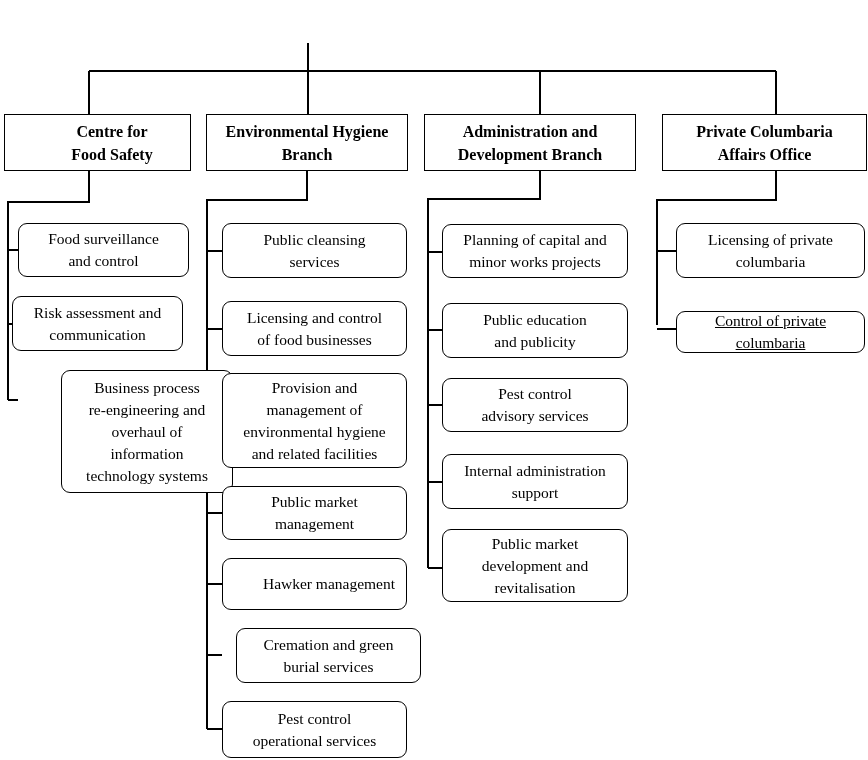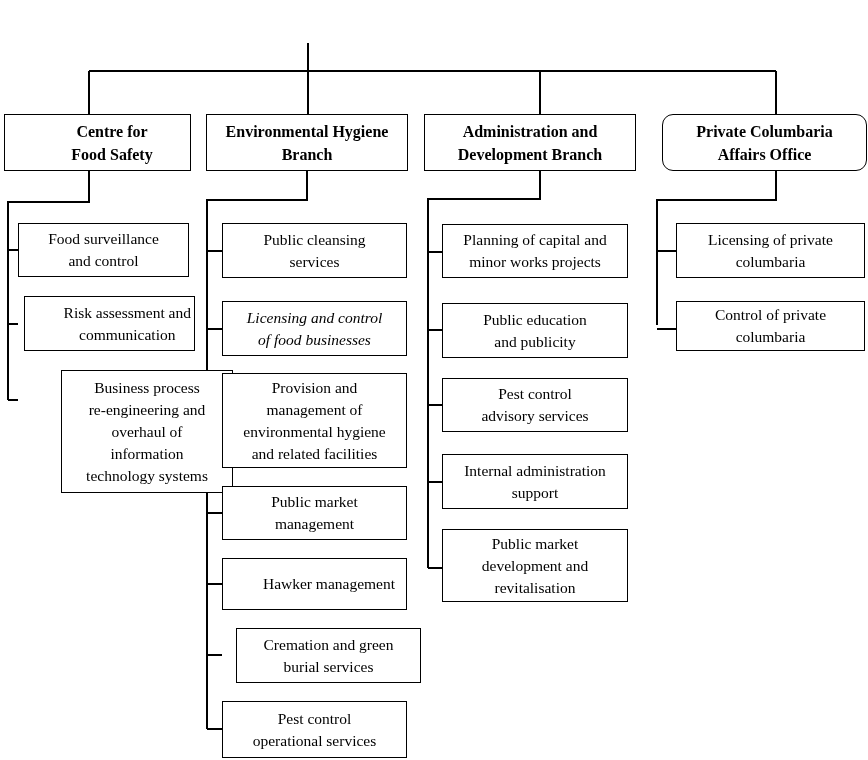--- a/index.html
+++ b/index.html
@@ -43,20 +43,21 @@
     line-height: 1.2;
   }
   .branch-box {
     font-weight: bold;
     font-size: 16px;
     line-height: 23px;
   }
   .leaf-box {
     font-size: 15.5px;
     line-height: 22px;
+    border-radius: 9px;
   }
 </style>
 </head>
 <body>
 
 <div class="canvas">
 
   <svg class="connectors" viewBox="0 0 868 760" shape-rendering="crispEdges">
 
     <path d="M308 43 L308 114"></path>
@@ -86,46 +87,46 @@
 Food Safety</span>
   </div>
   <div class="box branch-box" style="left:206px; top:114px; width:202px; height:57px;">
     <span>Environmental Hygiene
 Branch</span>
   </div>
   <div class="box branch-box" style="left:424px; top:114px; width:212px; height:57px;">
     <span>Administration and
 Development Branch</span>
   </div>
-  <div class="box branch-box" style="left:662px; top:114px; width:205px; height:57px;border-radius:11px;">
+  <div class="box branch-box" style="left:662px; top:114px; width:205px; height:57px;">
     <span>Private Columbaria
 Affairs Office</span>
   </div>
 
   <div class="box leaf-box" style="left:18px; top:223px; width:171px; height:54px;">
     <span>Food surveillance
 and control</span>
   </div>
-  <div class="box leaf-box" style="left:24px; top:296px; width:171px; height:55px;justify-content:flex-end;">
+  <div class="box leaf-box" style="left:12px; top:296px; width:171px; height:55px;">
     <span>Risk assessment and
 communication</span>
   </div>
   <div class="box leaf-box" style="left:17px; top:370px; width:172px; height:123px;margin-left:44px;">
     <span>Business process
 re-engineering and
 overhaul of
 information
 technology systems</span>
   </div>
 
   <div class="box leaf-box" style="left:222px; top:223px; width:185px; height:55px;">
     <span>Public cleansing
 services</span>
   </div>
-  <div class="box leaf-box" style="left:222px; top:301px; width:185px; height:55px;font-style:italic;">
+  <div class="box leaf-box" style="left:222px; top:301px; width:185px; height:55px;">
     <span>Licensing and control
 of food businesses</span>
   </div>
   <div class="box leaf-box" style="left:222px; top:373px; width:185px; height:95px;">
     <span>Provision and
 management of
 environmental hygiene
 and related facilities</span>
   </div>
   <div class="box leaf-box" style="left:222px; top:486px; width:185px; height:54px;">
@@ -163,18 +164,18 @@
   <div class="box leaf-box" style="left:442px; top:529px; width:186px; height:73px;">
     <span>Public market
 development and
 revitalisation</span>
   </div>
 
   <div class="box leaf-box" style="left:676px; top:223px; width:189px; height:55px;">
     <span>Licensing of private
 columbaria</span>
   </div>
-  <div class="box leaf-box" style="left:676px; top:301px; width:189px; height:50px;">
+  <div class="box leaf-box" style="left:676px; top:311px; width:189px; height:42px;text-decoration:underline;">
     <span>Control of private
 columbaria</span>
   </div>
 
 </div>
 
 </body></html>

